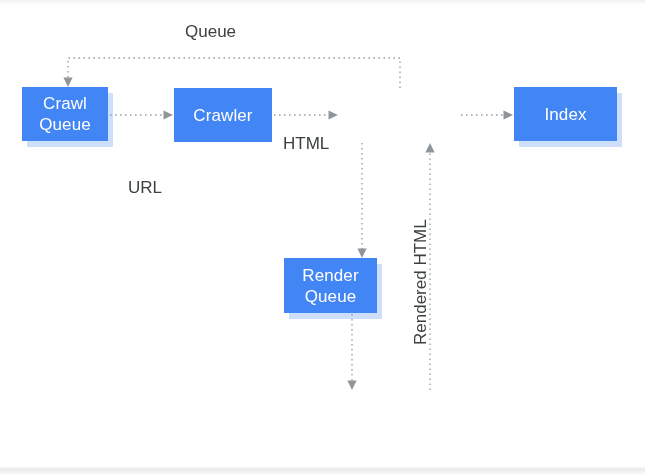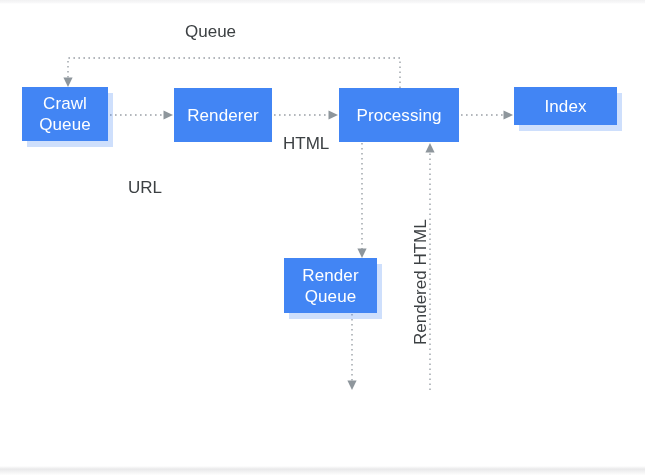--- a/index.html
+++ b/index.html
@@ -129,28 +129,25 @@
       <polygon class="arrowhead" points="430,143 425.4,152.5 434.6,152.5"></polygon>
     </g>
   </svg>
 
   <div class="node shadowed" style="left:22px; top:87px; width:86px; height:54px;">
     <span class="node-label">Crawl
 Queue</span>
   </div>
 
   <div class="node" style="left:174px; top:88px; width:98px; height:54px;">
-    <span class="node-label">Renderer</span>
+    <span class="node-label">Crawler</span>
   </div>
 
-  <div class="node" style="left:339px; top:88px; width:120px; height:54px;">
-    <span class="node-label">Processing</span>
-  </div>
 
-  <div class="node shadowed" style="left:514px; top:87px; width:103px; height:38px;">
+  <div class="node shadowed" style="left:514px; top:87px; width:103px; height:54px;">
     <span class="node-label">Index</span>
   </div>
 
   <div class="node shadowed" style="left:284px; top:258px; width:93px; height:55px;">
     <span class="node-label">Render
 Queue</span>
   </div>
 
 
   <div class="label" style="left:185px; top:22px;">Queue</div>

